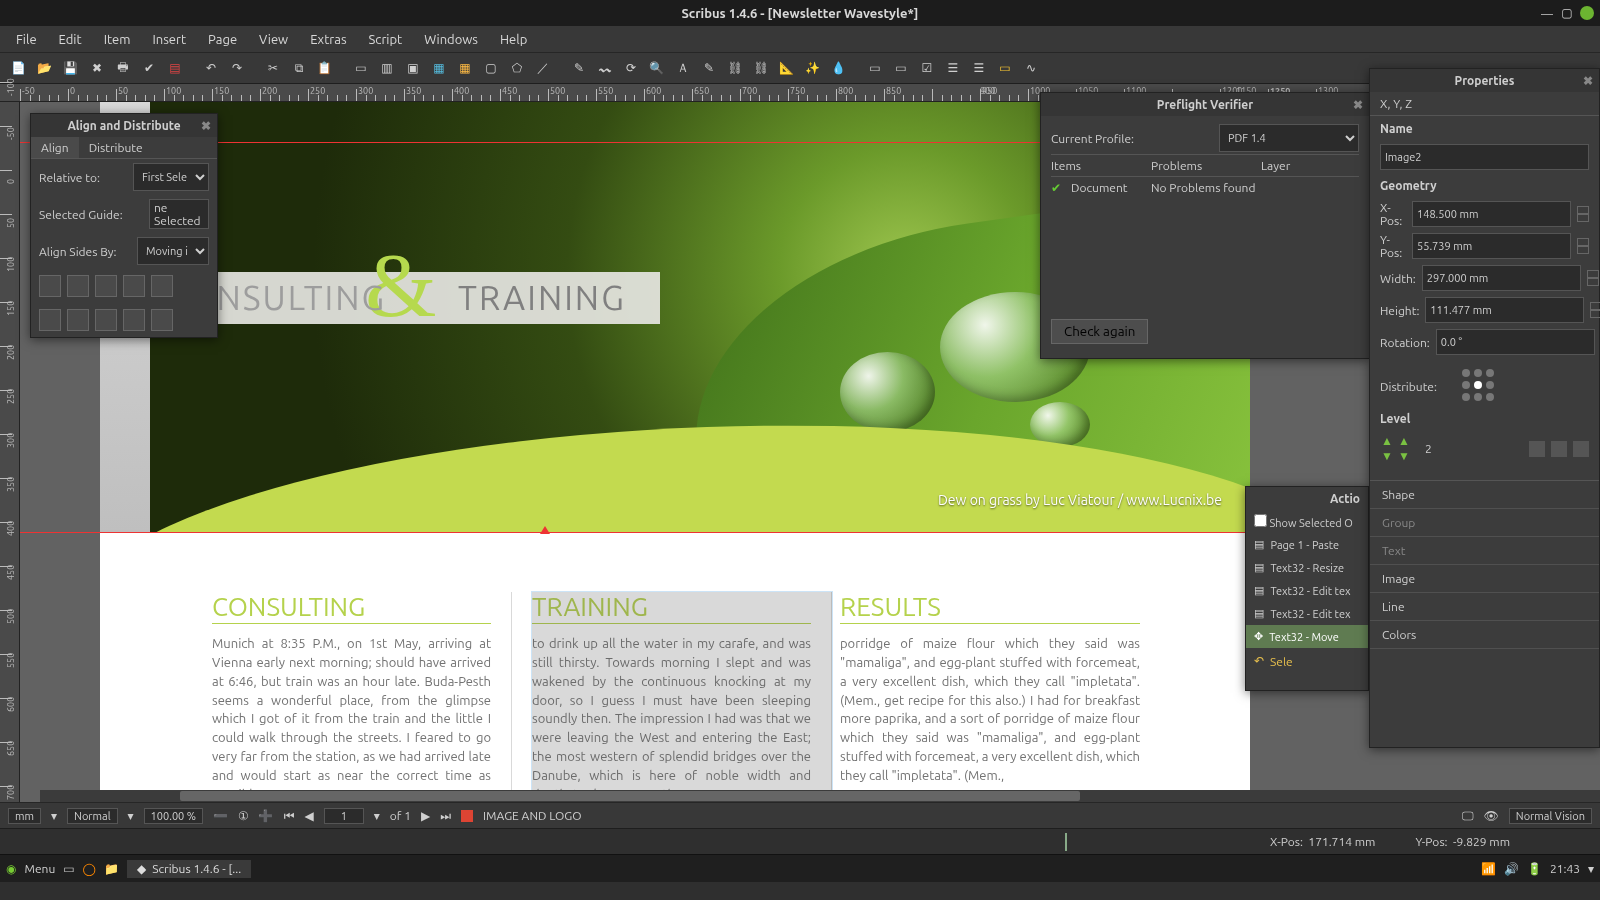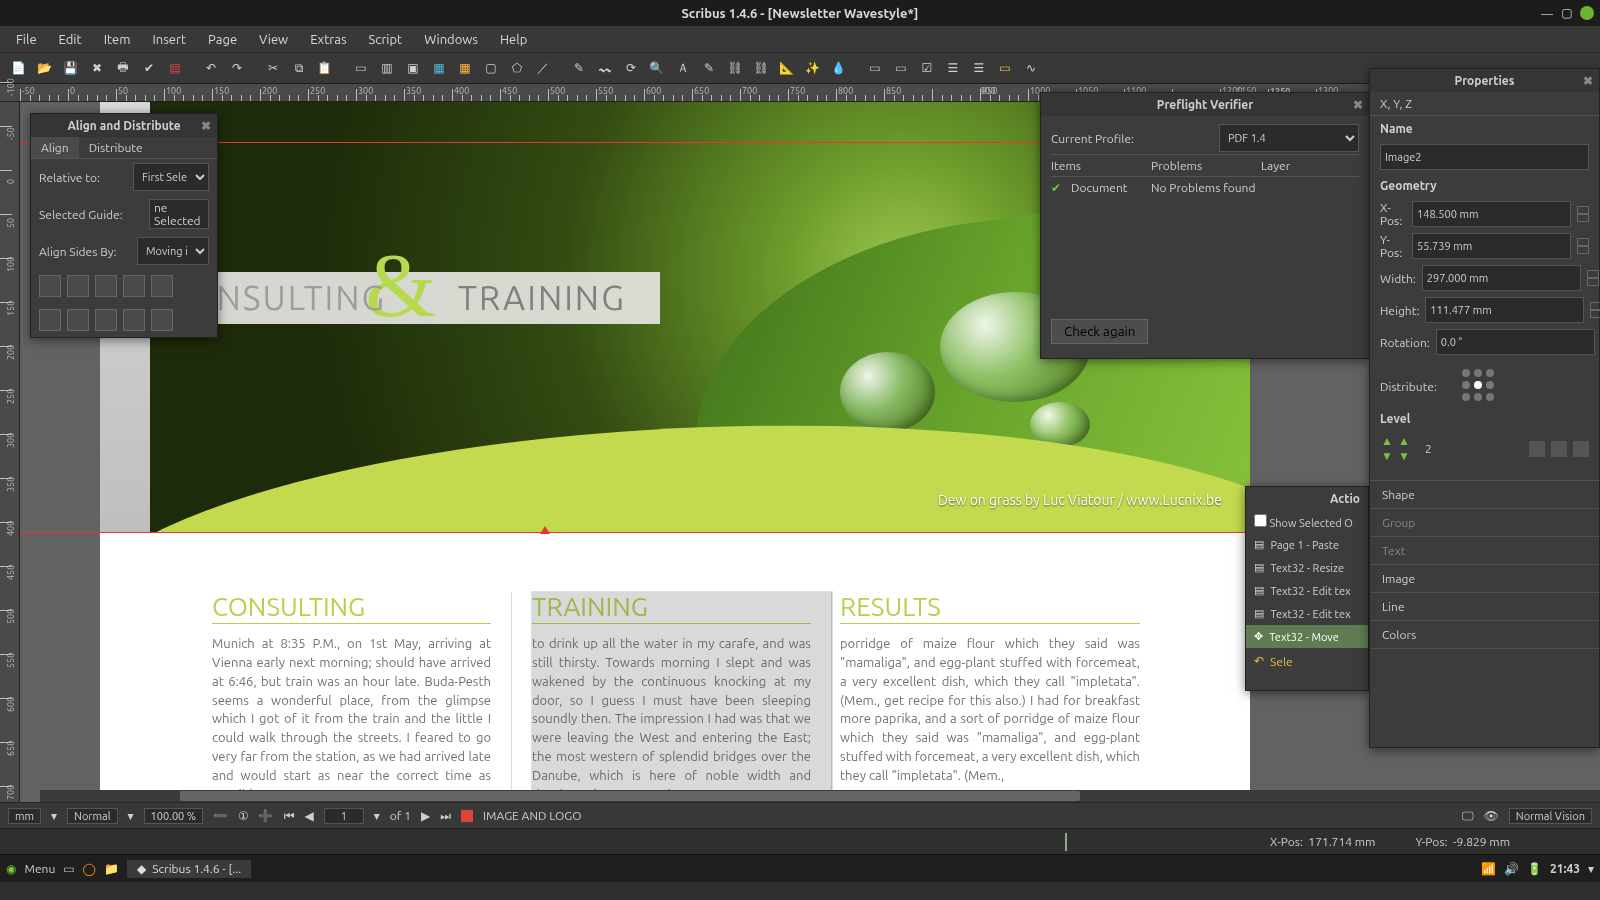--- a/index.html
+++ b/index.html
@@ -461,21 +461,21 @@
   <span style="color:#f80">◯</span>
   <span style="color:#7c3">📁</span>
   <div class="task">
     <span>◆</span>
     <span>Scribus 1.4.6 - [...</span>
   </div>
   <span style="flex:1"></span>
   <span>📶</span>
   <span>🔊</span>
   <span>🔋</span>
-  <span style="font-weight:700">21:43</span>
+  <span style="font-weight:400">21:43</span>
   <span>▾</span>
 </div>
 
 <div class="panel align-panel">
   <div class="panel-title"><span>Align and Distribute</span><span class="panel-close">✖</span></div>
   <div class="tabs">
     <div class="tab active">Align</div>
     <div class="tab">Distribute</div>
   </div>
   <div class="row">

